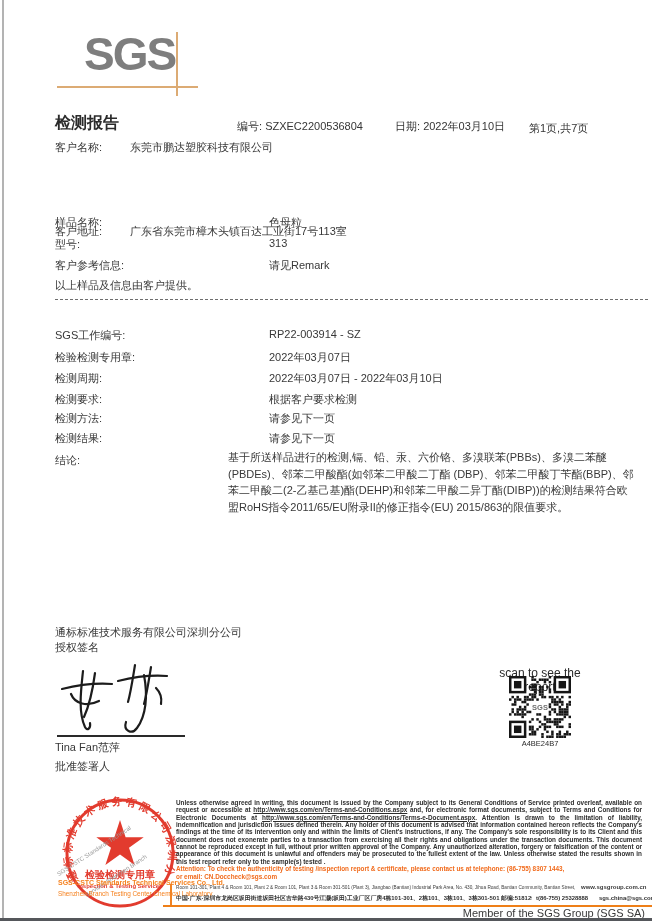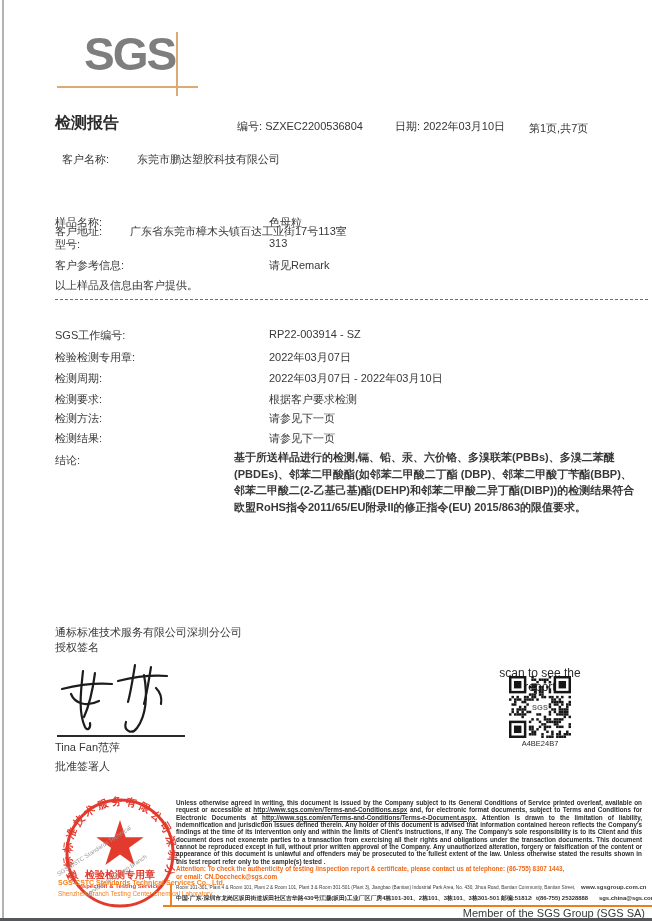--- a/index.html
+++ b/index.html
@@ -21,22 +21,22 @@
 
   
   .row { position:absolute; left:55px; font-size:11px; color:#383838; white-space:nowrap; }
   .row .lbl { color:#383838; }
   .row .val { position:absolute; white-space:nowrap; }
   .v1 { left:75px; }    
   .v2 { left:182px;margin-left:32px; }   
 
   .dashline { position:absolute; left:55px; top:299px; width:593px; border-top:1.5px dashed #6e6e6e; }
 
-  .conclusion-text { position:absolute; left:234px; top:449px; width:408px; font-size:11px;
-                     line-height:16.5px; color:#383838; white-space:normal;font-weight:bold; }
+  .conclusion-text { position:absolute; left:228px; top:449px; width:408px; font-size:11px;
+                     line-height:16.5px; color:#383838; white-space:normal; }
 
   
   .sig-line { position:absolute; left:57px; top:735px; width:128px; height:2px; background:#2a2a2a; }
   .sig-svg { position:absolute; left:58px; top:658px; }
 
   
   .qr-caption { position:absolute; left:492px; top:666px; width:96px; text-align:center;
                 font-size:12px; color:#2b2b2b; }
   .qr-box { position:absolute; left:509px; top:676px; width:62px; height:62px; }
   .qr-label { position:absolute; left:492px; top:739px; width:96px; text-align:center;
@@ -79,21 +79,21 @@
   <div class="abs hmeta" style="left:237px; top:119px;">
     <span>编号:</span>
     <span>SZXEC2200536804</span>
   </div>
   <div class="abs hmeta" style="left:395px; top:119px;">
     <span>日期:</span>
     <span>2022年03月10日</span>
   </div>
   <div class="abs hmeta" style="left:529px; top:121px;">第1页,共7页</div>
 
-  <div class="row" style="top:152px;margin-left:7px;">
+  <div class="row" style="top:140px;">
     <span class="lbl">客户名称:</span>
     <span class="val v1">东莞市鹏达塑胶科技有限公司</span>
   </div>
   <div class="row" style="top:176px;margin-top:48px;">
     <span class="lbl">客户地址:</span>
     <span class="val v1">广东省东莞市樟木头镇百达工业街17号113室</span>
   </div>
 
   <div class="row" style="top:215px;">
     <span class="lbl">样品名称:</span>

